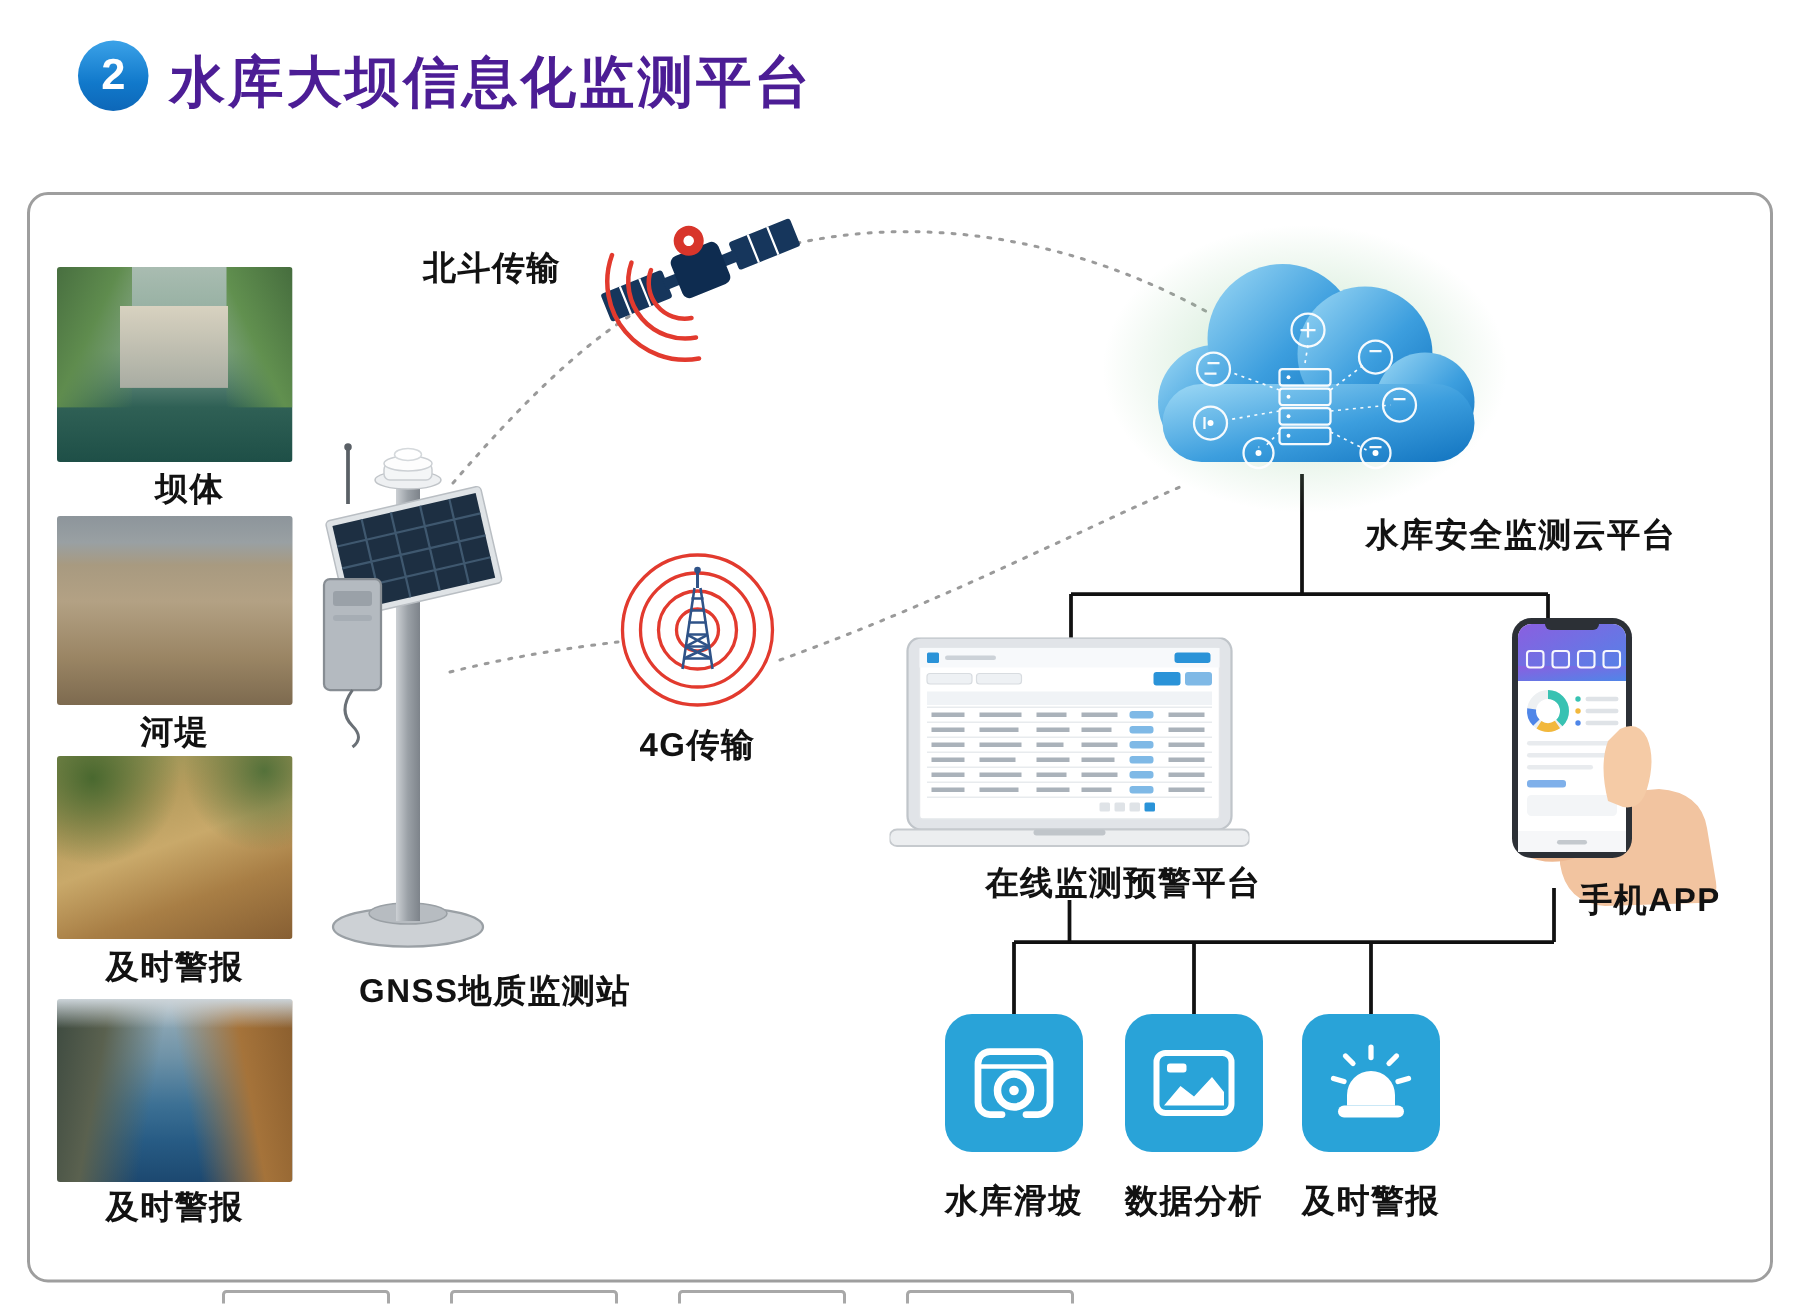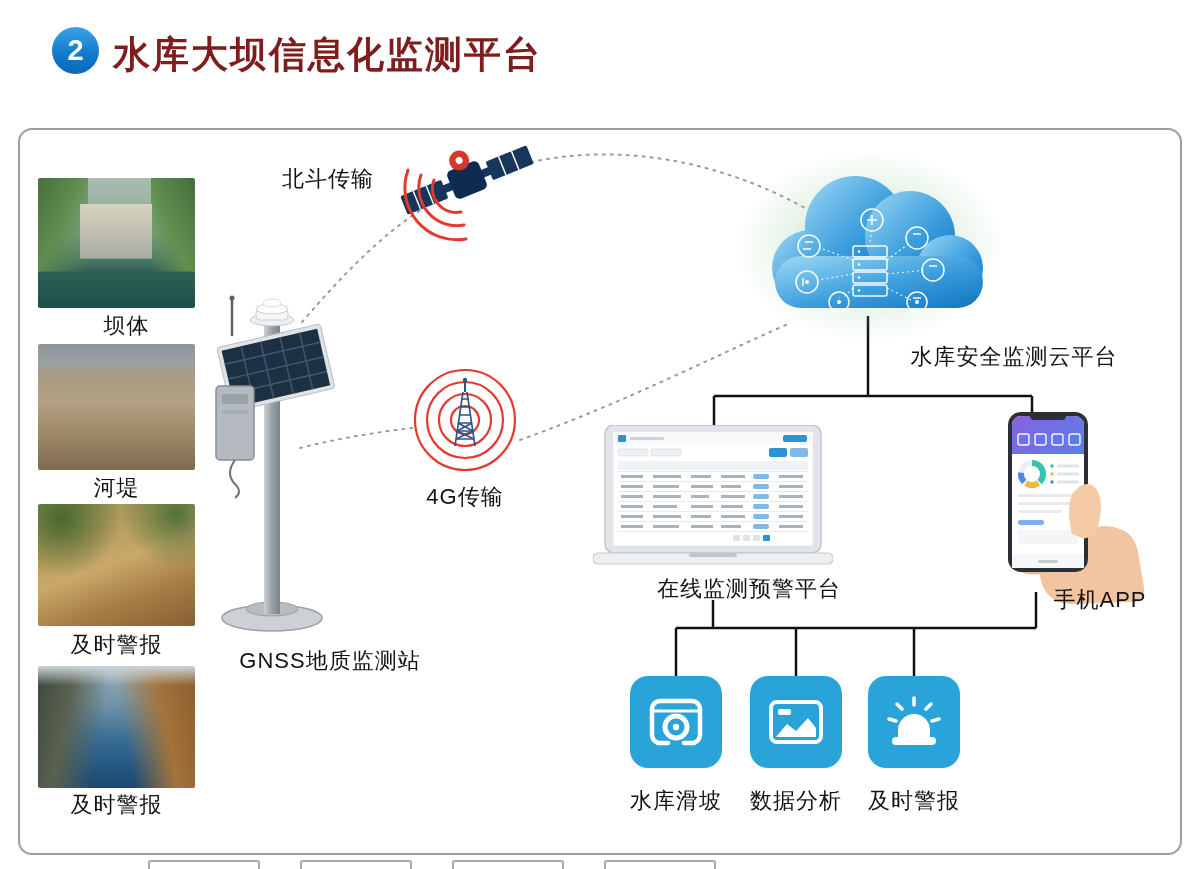--- a/index.html
+++ b/index.html
@@ -1,24 +1,24 @@
 <!DOCTYPE html>
 <html><head>
 <meta charset="utf-8">
 <style>
   *{margin:0;padding:0;box-sizing:border-box}
   html,body{width:1200px;height:869px}
   body{position:relative;background:#fff;overflow:hidden;
        font-family:"Liberation Sans","DejaVu Sans",sans-serif;color:#111}
-  .caption{position:absolute;font-size:22px;font-weight:normal;color:#121212;
+  .caption{position:absolute;font-size:22px;font-weight:bold;color:#121212;
            text-align:center;white-space:nowrap;z-index:5;letter-spacing:1px}
   .badge{position:absolute;left:52px;top:27px;width:47px;height:47px;border-radius:50%;
          background:linear-gradient(180deg,#3ba2e8 0%,#1179cb 60%,#0d67b8 100%);
          color:#fff;font-size:29px;font-weight:bold;display:flex;align-items:center;justify-content:center;z-index:5}
-  .title{position:absolute;left:113px;top:30px;font-size:37px;font-weight:bold;color:#7f1d1d;
+  .title{position:absolute;left:113px;top:30px;font-size:37px;font-weight:bold;color:#4c1d95;
          letter-spacing:2px;z-index:5}
   .panel{position:absolute;left:18px;top:128px;width:1164px;height:727px;background:#fff;
          border:2px solid #9e9e9e;border-radius:14px;z-index:0}
   .photo{position:absolute;left:38px;width:157px;border-radius:2px;z-index:2}
   .img1{background:
     linear-gradient(180deg,#d8d2c0,#a8aca2) 50% 34%/46% 42% no-repeat,
     linear-gradient(115deg,#486f40 0%,#5f8c4e 45%,rgba(0,0,0,0) 100%) 0 0/32% 72% no-repeat,
     linear-gradient(245deg,#466d3e 0%,#61904f 55%,rgba(0,0,0,0) 100%) 100% 0/28% 72% no-repeat,
     linear-gradient(180deg,#a9bcb1 0%,#87a796 42%,#2f6055 72%,#1e4f47 100%)}
   .img2{background:

